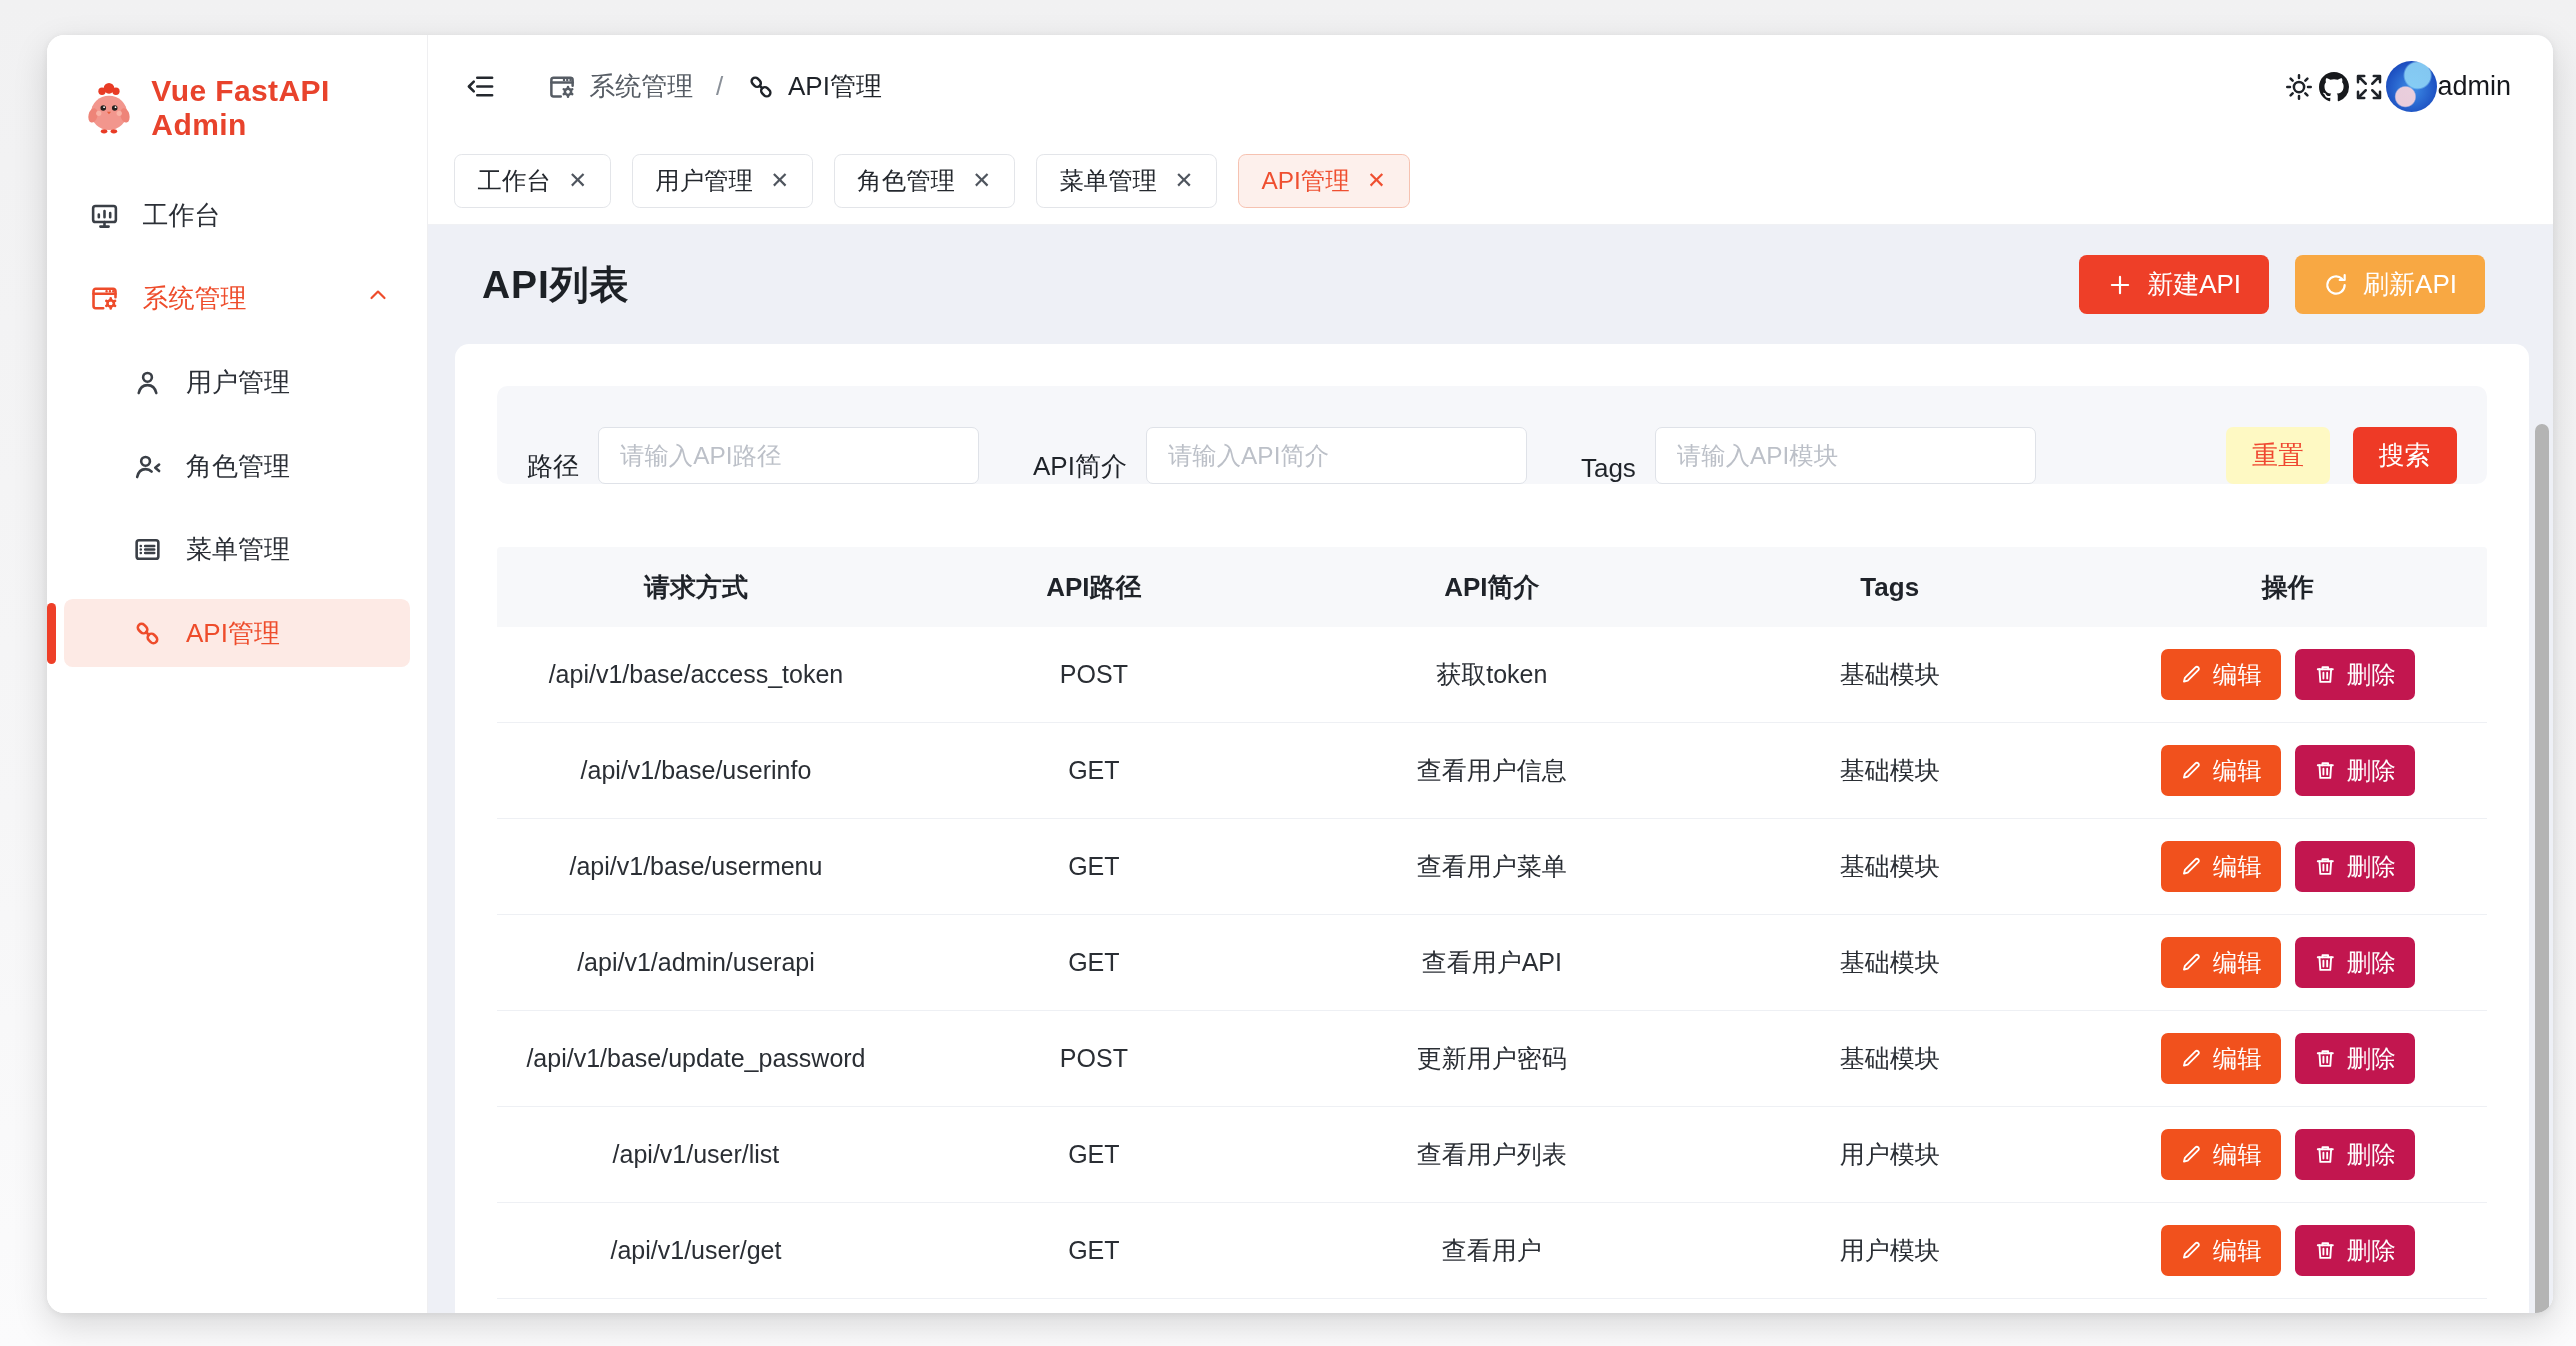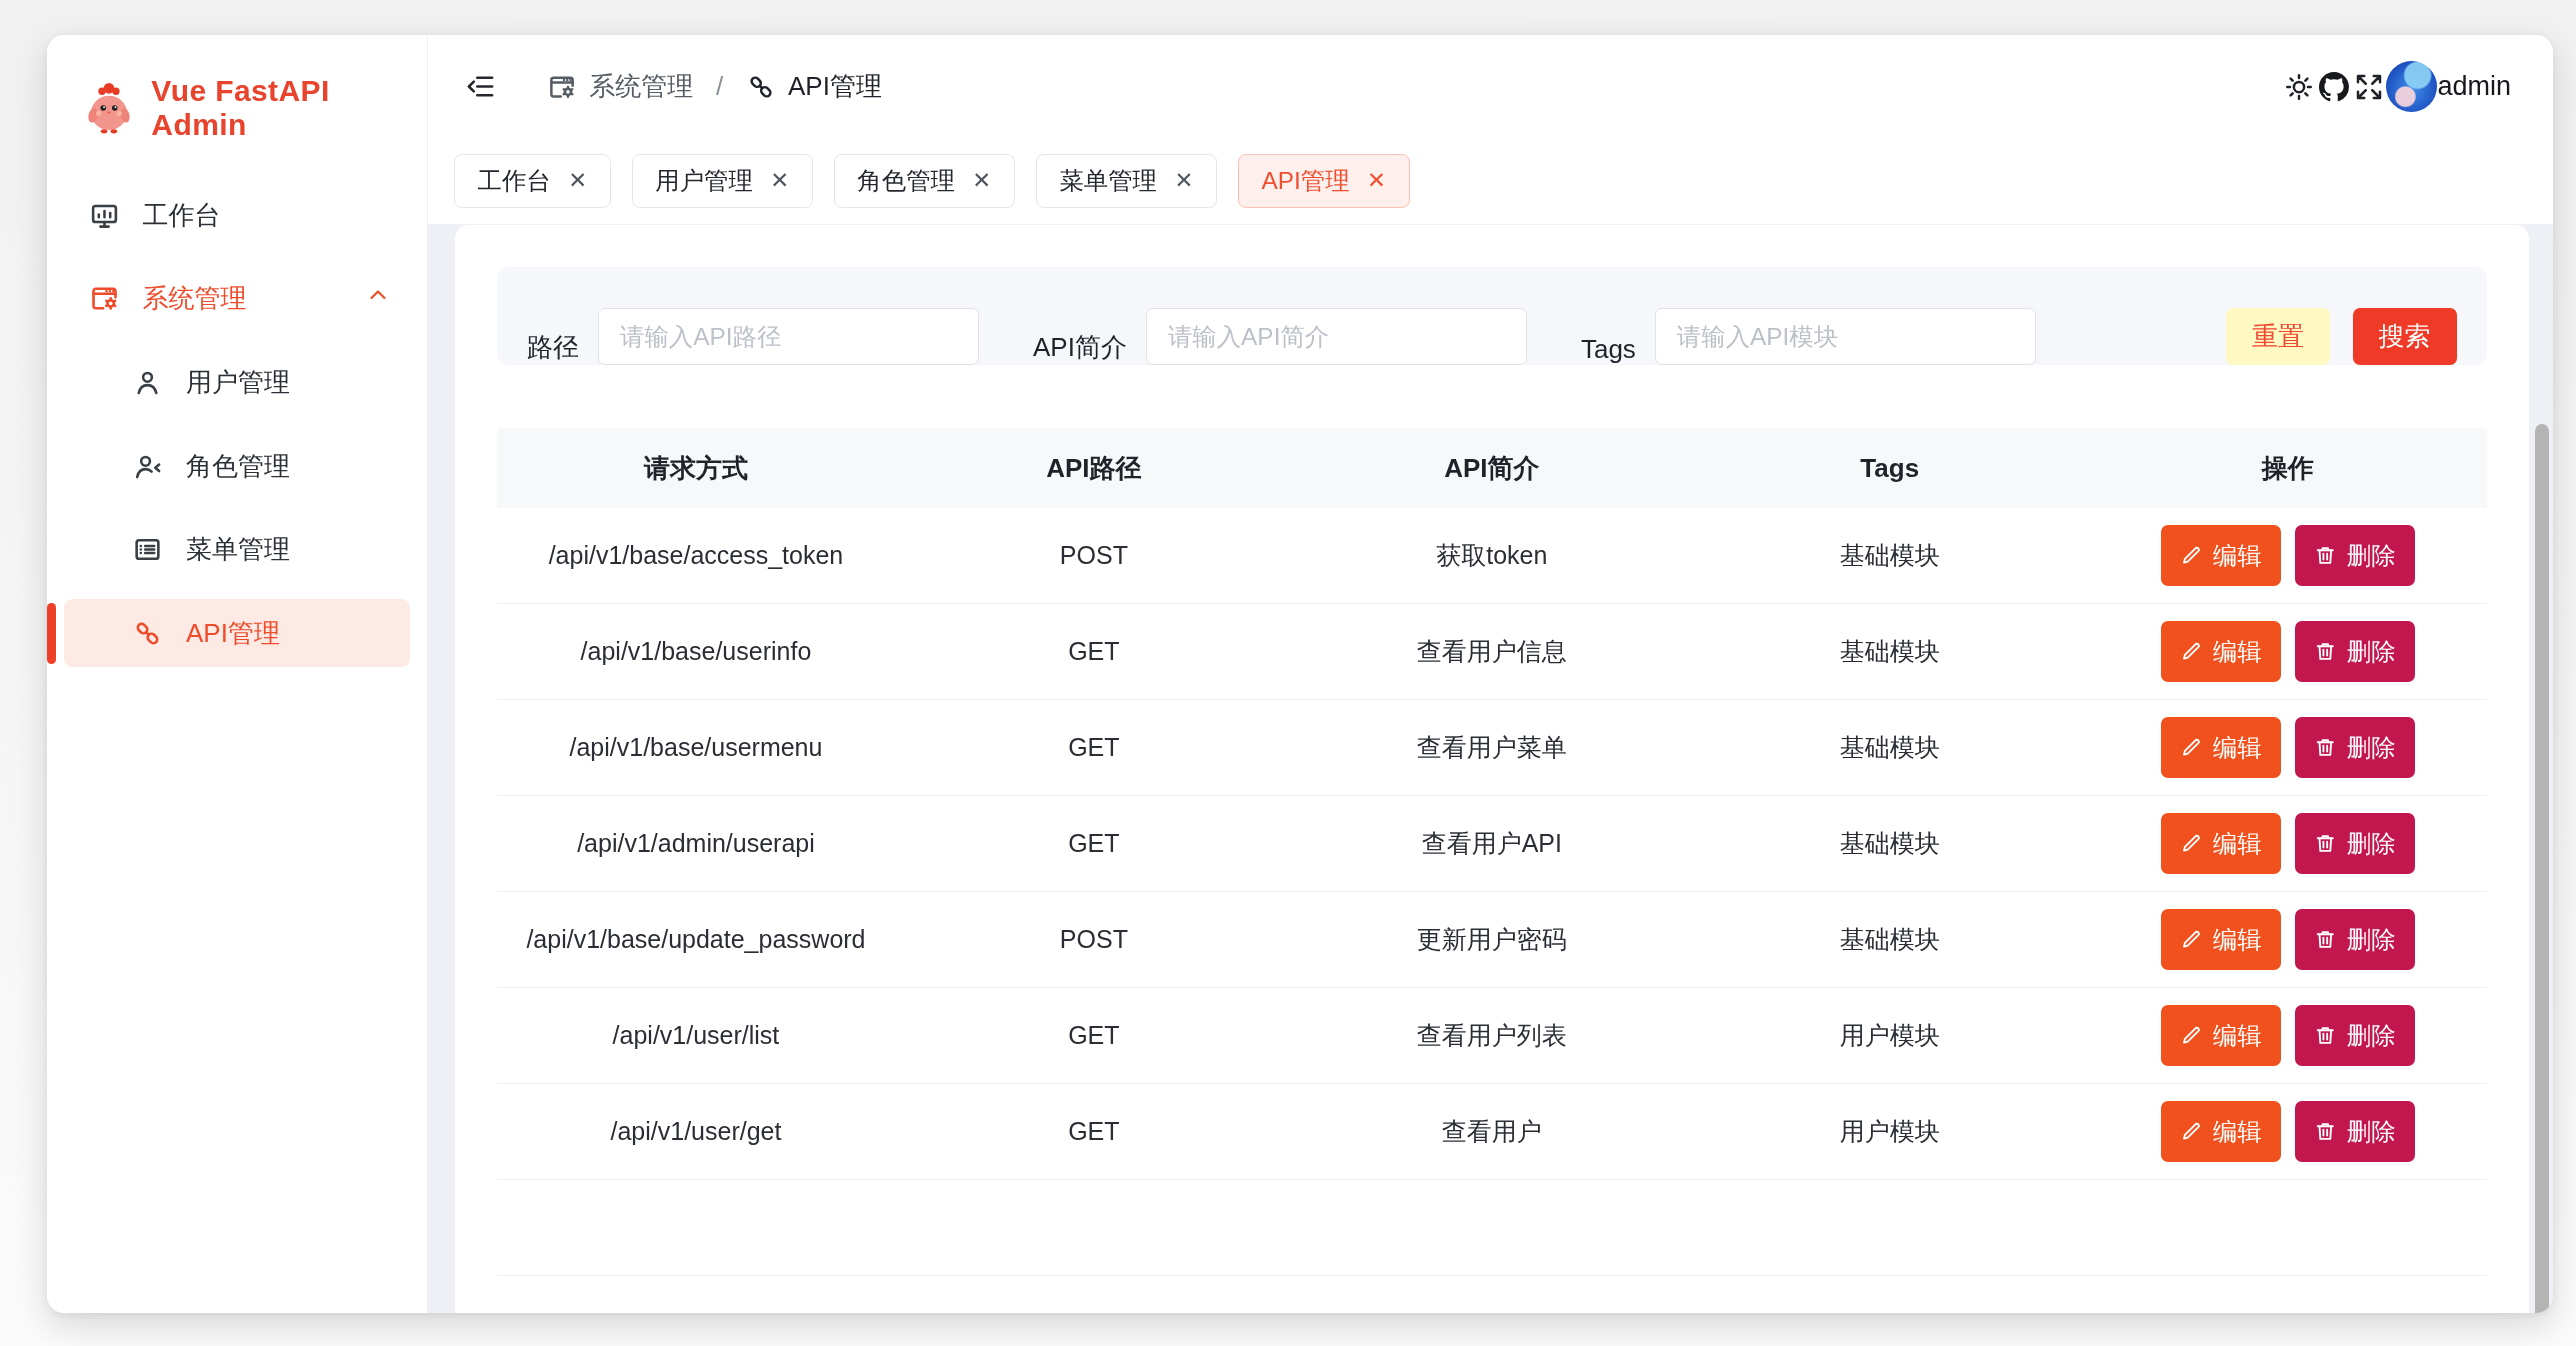--- a/index.html
+++ b/index.html
@@ -93,21 +93,21 @@
   .f-spacer { flex:1; }
   .btn-reset { background:#fef9c3; color:#ef4730; height:57px; padding:0 26px; font-size:26px; border:none; border-radius:7px; cursor:pointer; font-family:inherit; margin-right:22.6px; }
   .btn-search { background:#ee3a26; color:#fff; height:57px; padding:0 26px; font-size:26px; border:none; border-radius:7px; cursor:pointer; font-family:inherit; }
   
   .table { margin-top:63px; }
   .t-head { display:flex; background:#f7f8fa; height:80px; align-items:center; border-radius:3.5px 3.5px 0 0; }
   .t-head .t-cell { font-weight:700; font-size:26px; color:#1f2329; }
   .t-cell { flex:1 1 0; text-align:center; font-size:25px; color:#2a2e34; overflow:hidden; }
   .t-row { display:flex; align-items:center; height:96px; border-bottom:1.7px solid #eef0f4; background:#fff; }
   .row-actions { display:flex; justify-content:center; gap:14px; }
-  .btn-sm { display:flex; align-items:center; gap:10.5px; height:61px; padding:16px 19px; border:none; border-radius:7px; font-size:24.4px; color:#fff; cursor:pointer; font-family:inherit; }
+  .btn-sm { display:flex; align-items:center; gap:10.5px; height:51px; padding:16px 19px; border:none; border-radius:7px; font-size:24.4px; color:#fff; cursor:pointer; font-family:inherit; }
   .btn-sm svg { width:22.6px; height:22.6px; stroke:#fff; }
   .btn-edit { background:#f1511d; }
   .btn-delete { background:#c2164f; }
   
   .scroll-thumb { position:absolute; right:4.4px; top:199px; width:14px; height:919px; border-radius:7px; background:#b4b4b4; cursor:pointer; }
   svg { fill:none; stroke-width:2; stroke-linecap:round; stroke-linejoin:round; }
 </style>
 </head>
 <body>
 
@@ -331,20 +331,37 @@
     <span class="tab-close">✕</span>
   </div>
 
   <div class="tab-chip active">
     <span class="tab-label">API管理</span>
     <span class="tab-close">✕</span>
   </div>
 </div>
 
     <div class="content">
+      <div class="title-row">
+        <span class="page-title">API列表</span>
+        <div class="title-actions">
+          <button class="btn btn-create">
+            <svg viewBox="0 0 30 30" width="26" height="26">
+                <use href="#i-plus"></use>
+              </svg>
+            <span>新建API</span>
+          </button>
+          <button class="btn btn-refresh">
+            <svg viewBox="0 0 30 30" width="26" height="26">
+                <use href="#i-refresh"></use>
+              </svg>
+            <span>刷新API</span>
+          </button>
+        </div>
+      </div>
 
       <div class="card">
 
         <div class="filter-bar">
           <span class="f-label">路径</span>
           <input class="f-input" placeholder="请输入API路径" style="">
           <span class="f-label">API简介</span>
           <input class="f-input" placeholder="请输入API简介" style="">
           <span class="f-label">Tags</span>
           <input class="f-input" style="margin-right: 0px;" placeholder="请输入API模块">

